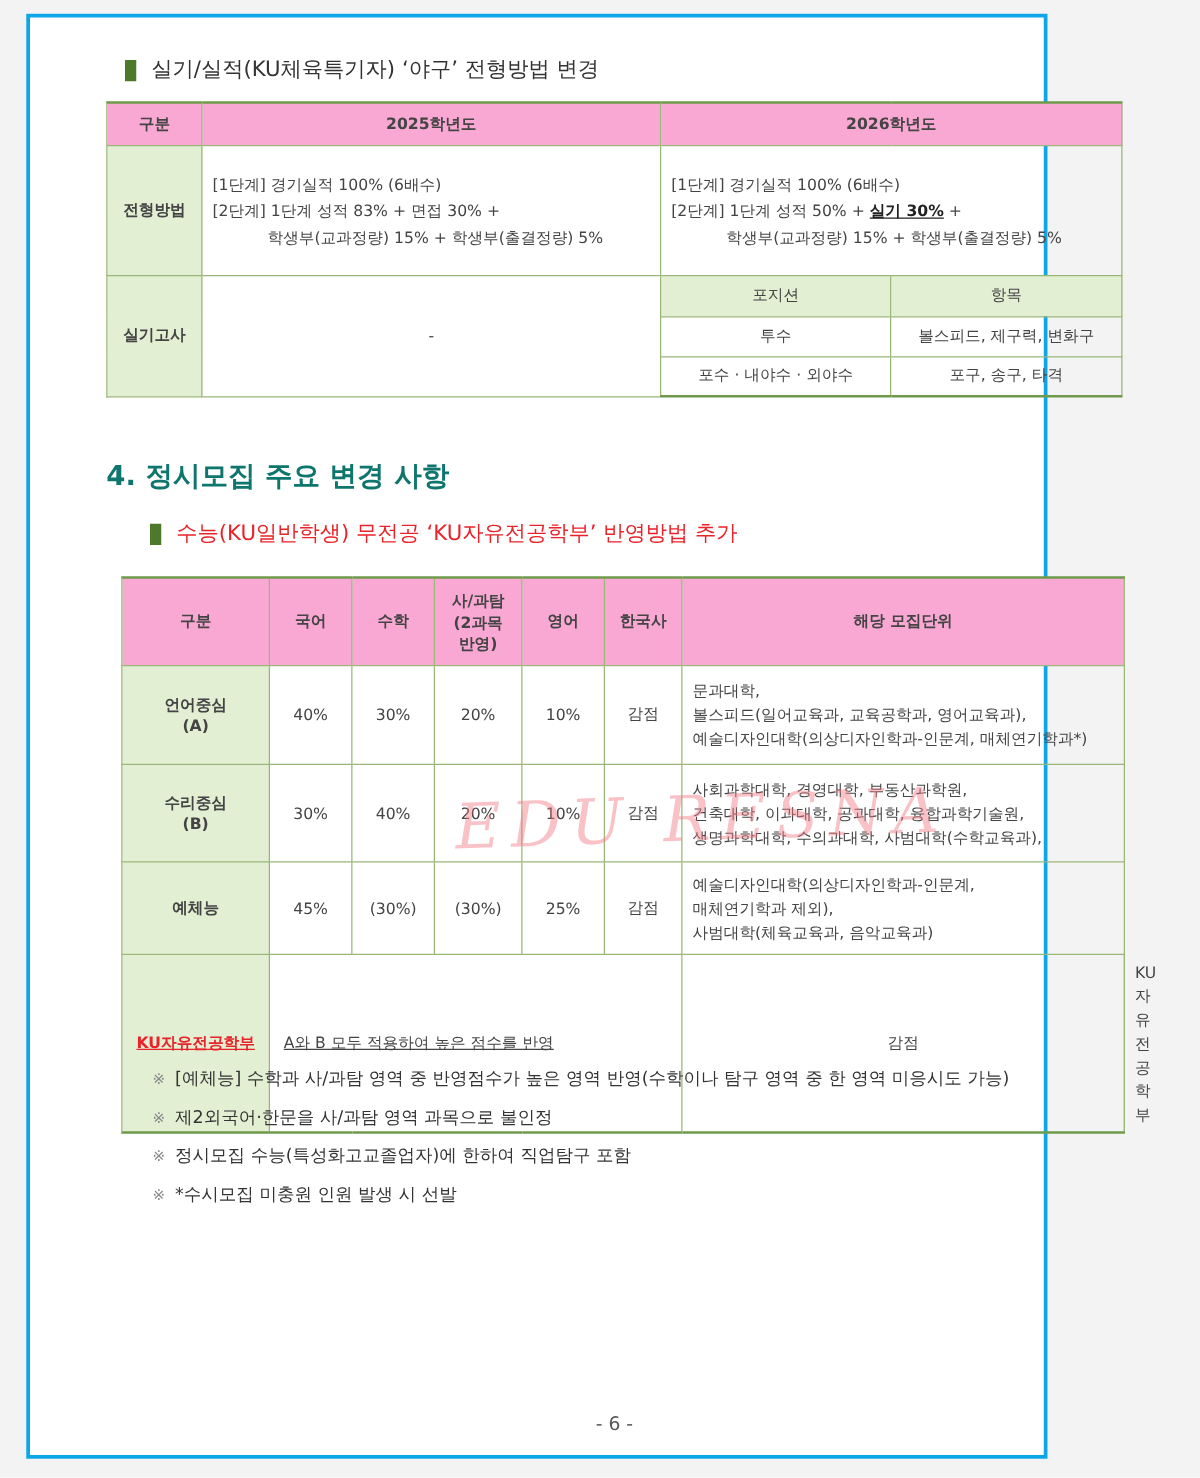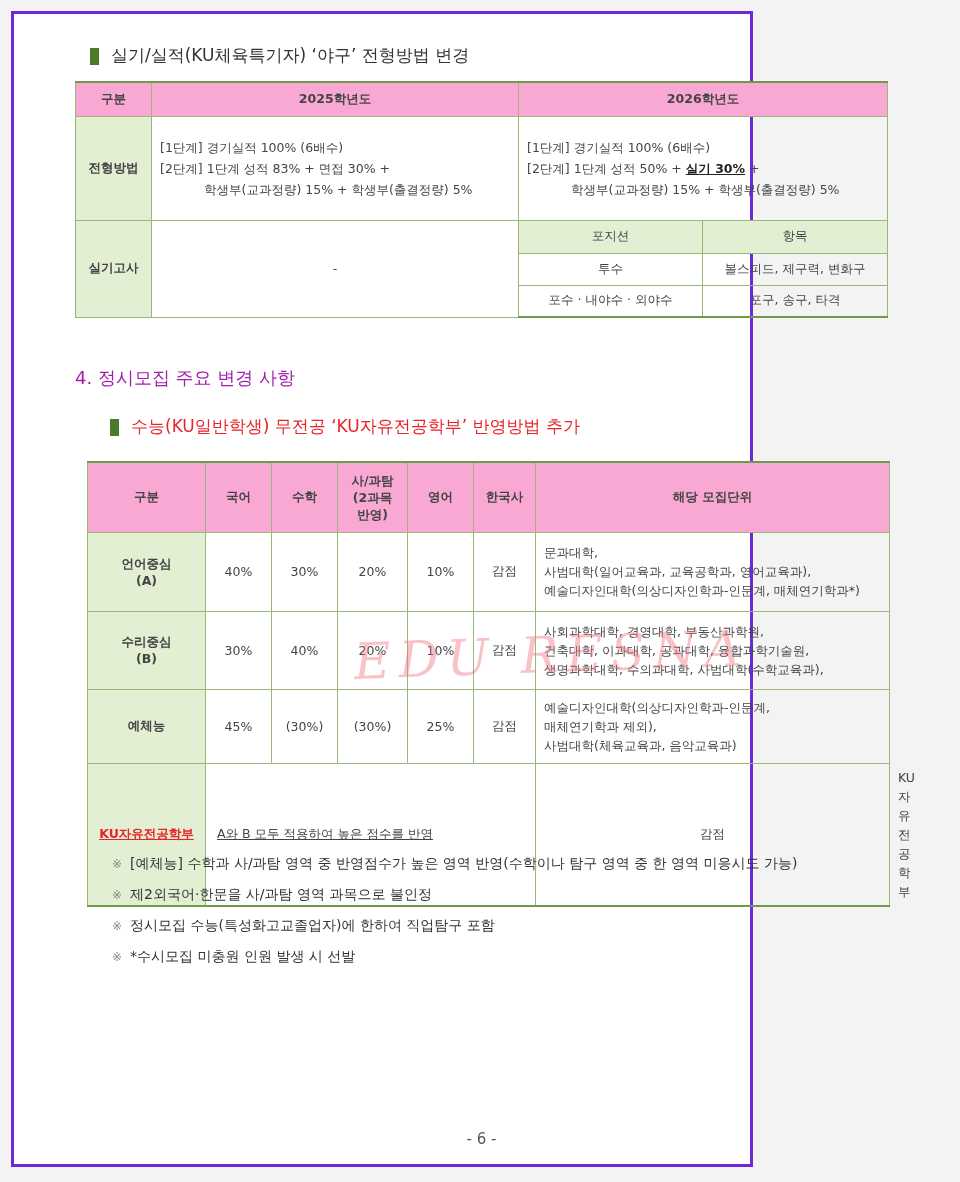--- a/index.html
+++ b/index.html
@@ -2,31 +2,31 @@
 <html><head>
 <meta charset="utf-8">
 <style>
   html, body { margin: 0; padding: 0; }
   body {
     width: 960px; height: 1182px; background: #f3f3f3; position: relative;
     font-family: "DejaVu Sans", "Liberation Sans", sans-serif; color: #333;
     overflow: hidden;
   }
   .page {
-    position: absolute; left: 11px; top: 11px; width: 742px; height: 1156px;
-    background: #fff; border: 3px solid #6d28d9; box-sizing: border-box;
+    position: absolute; left: 21px; top: 11px; width: 817px; height: 1156px;
+    background: #fff; border: 3px solid #0ea5e9; box-sizing: border-box;
   }
   .abs { position: absolute; }
   .bullet-bar {
     display: inline-block; width: 9px; height: 17px; background: #4c7a2a;
     vertical-align: middle; margin-right: 12px;
   }
   .subtitle { font-size: 17px; color: #333; white-space: nowrap; }
   .subtitle.red { color: #e8232a; }
-  .h4 { font-size: 18px; font-weight: normal; color: #a21caf; white-space: nowrap; }
+  .h4 { font-size: 22px; font-weight: bold; color: #0f766e; white-space: nowrap; }
 
   table { border-collapse: collapse; table-layout: fixed; }
   td, th { box-sizing: border-box; }
   .t1 { position: absolute; left: 61px; top: 67px; width: 812px; }
   .t1 td { border: 1px solid #9ab77a; font-size: 12.5px; color: #444; }
   .t1 tr.top td { border-top: 2px solid #6f9a4b; }
   .t1 tr.bottom td { border-bottom: 2px solid #6f9a4b; }
   .hdr { background: #f9a8d4; font-weight: bold; color: #222; text-align: center; }
   .lbl { background: #e3efd3; font-weight: bold; color: #222; text-align: center; }
   .subhdr { background: #e3efd3; color: #444; text-align: center; }
@@ -139,21 +139,21 @@
         <div>언어중심</div>
         <div>(A)</div>
       </td>
       <td>40%</td>
       <td>30%</td>
       <td>20%</td>
       <td>10%</td>
       <td>감점</td>
       <td class="units">
         <div>문과대학,</div>
-        <div>사범대학(일어교육과, 교육공학과, 영어교육과),</div>
+        <div>볼스피드(일어교육과, 교육공학과, 영어교육과),</div>
         <div>예술디자인대학(의상디자인학과-인문계, 매체연기학과*)</div>
       </td>
     </tr>
     <tr style="height:78px">
       <td class="lbl">
         <div>수리중심</div>
         <div>(B)</div>
       </td>
       <td>30%</td>
       <td>40%</td>

